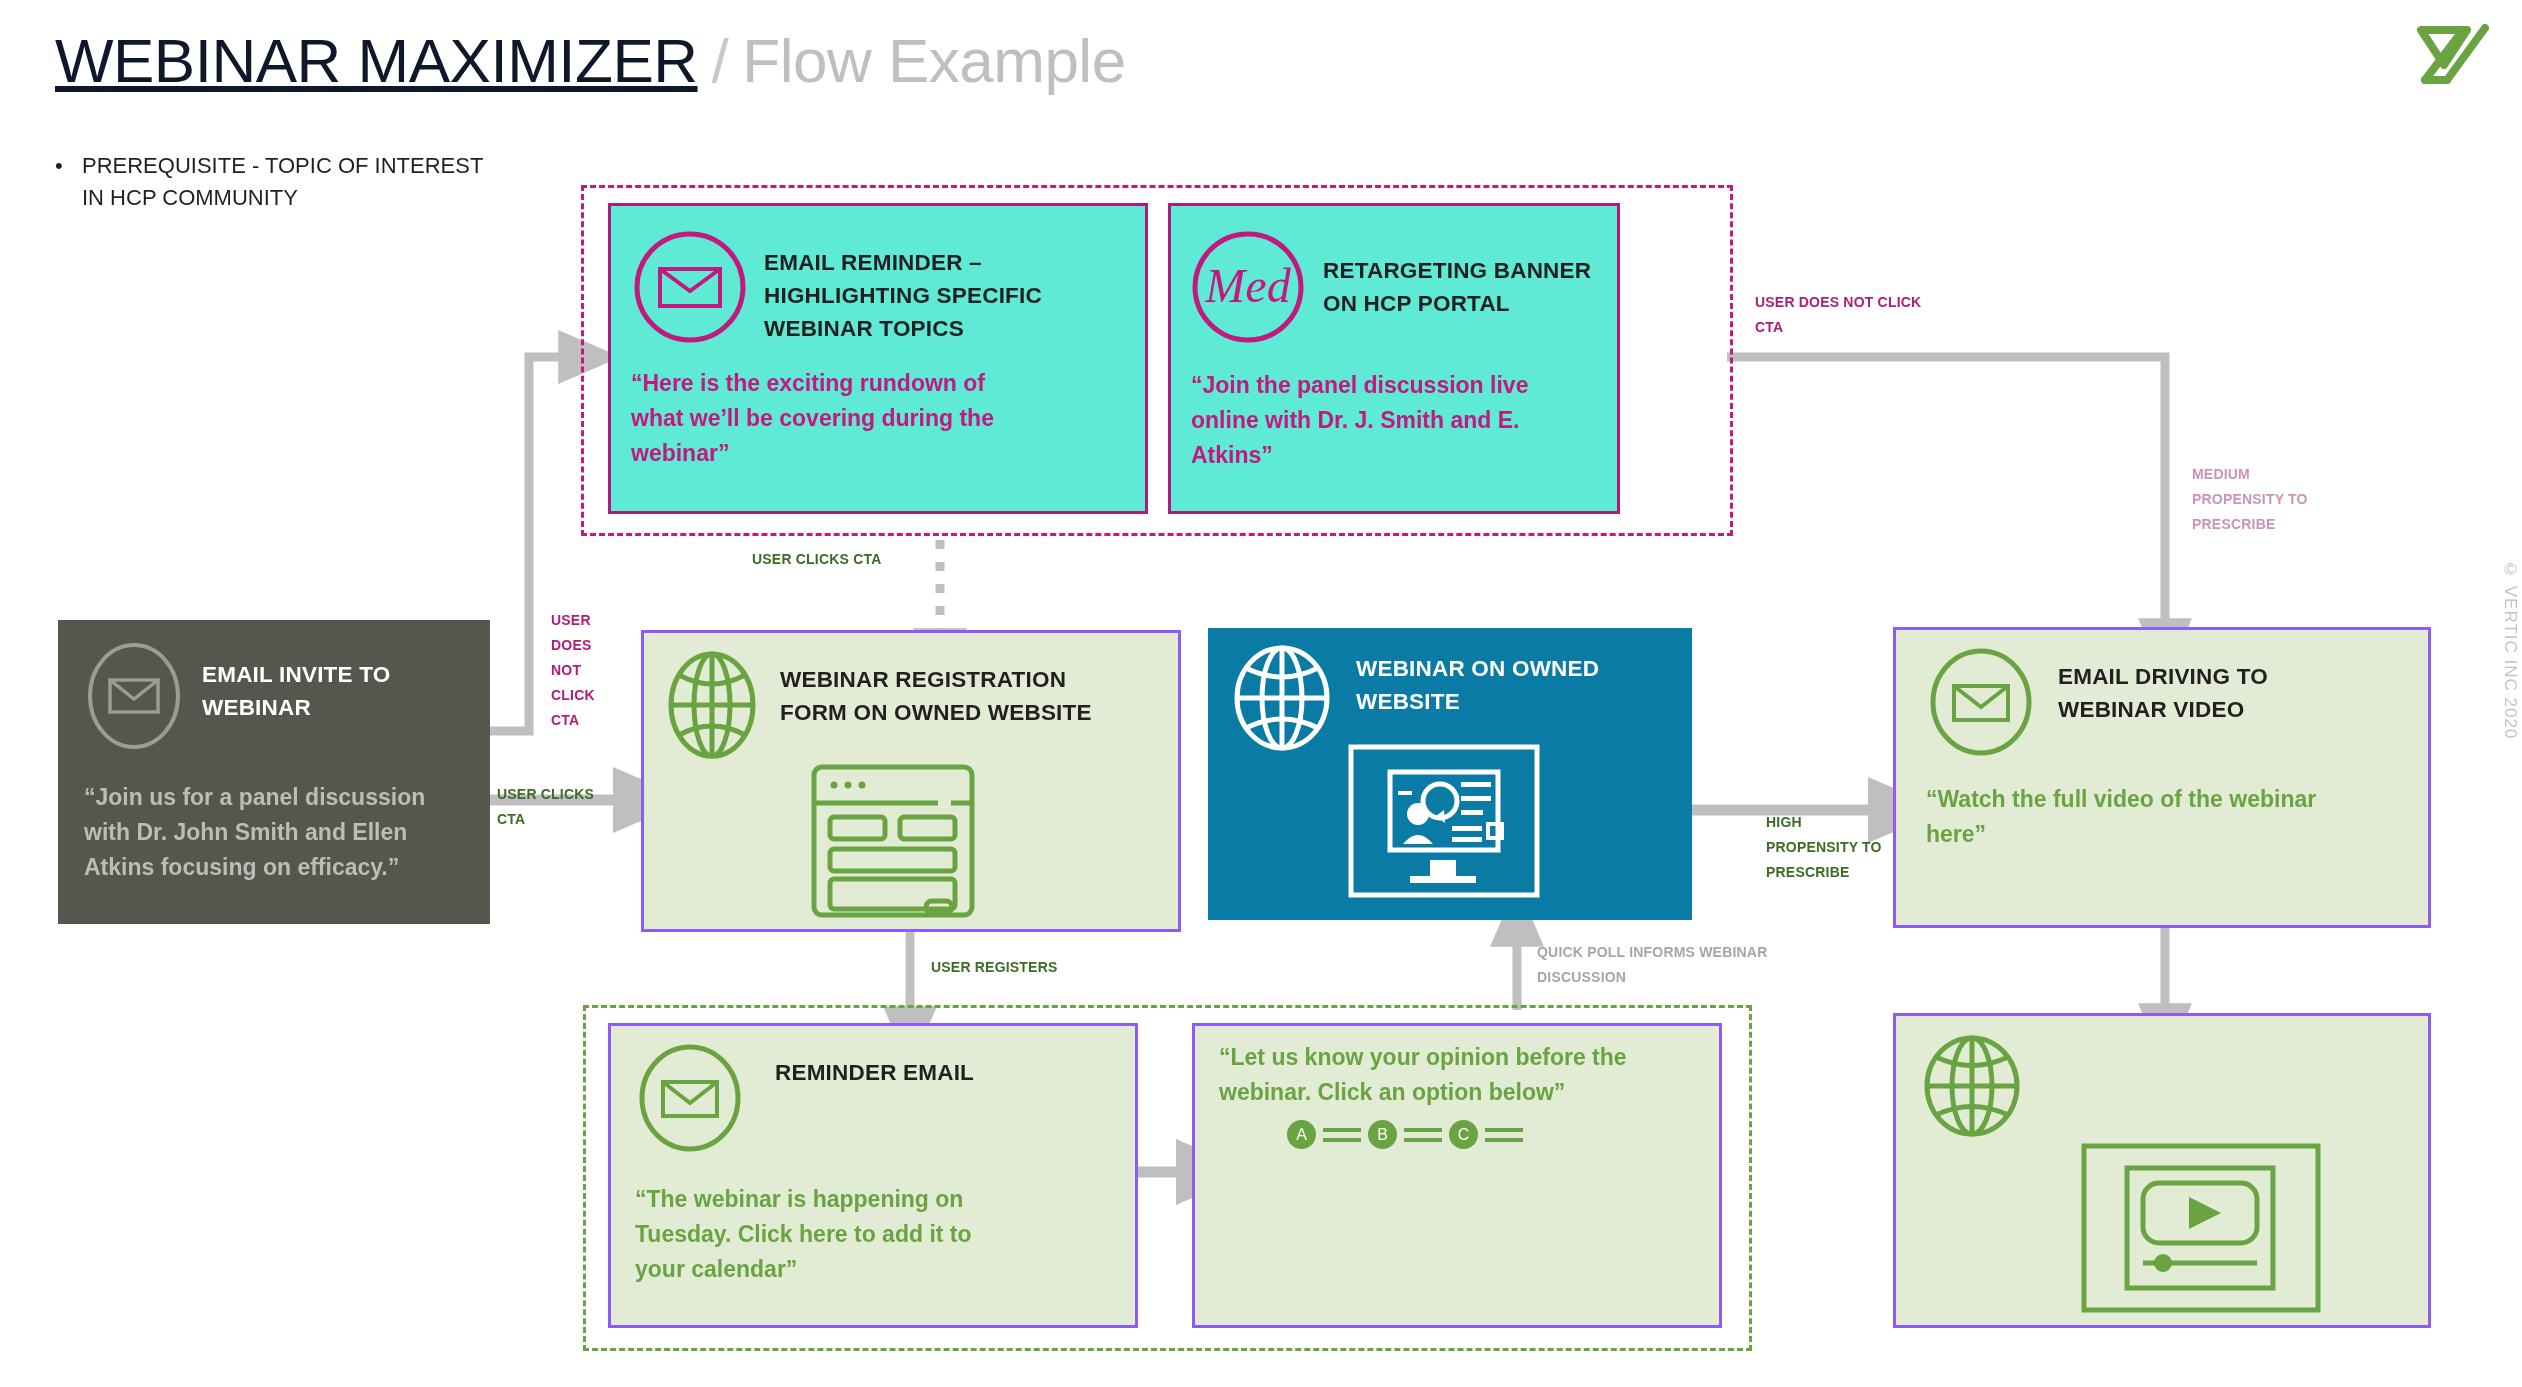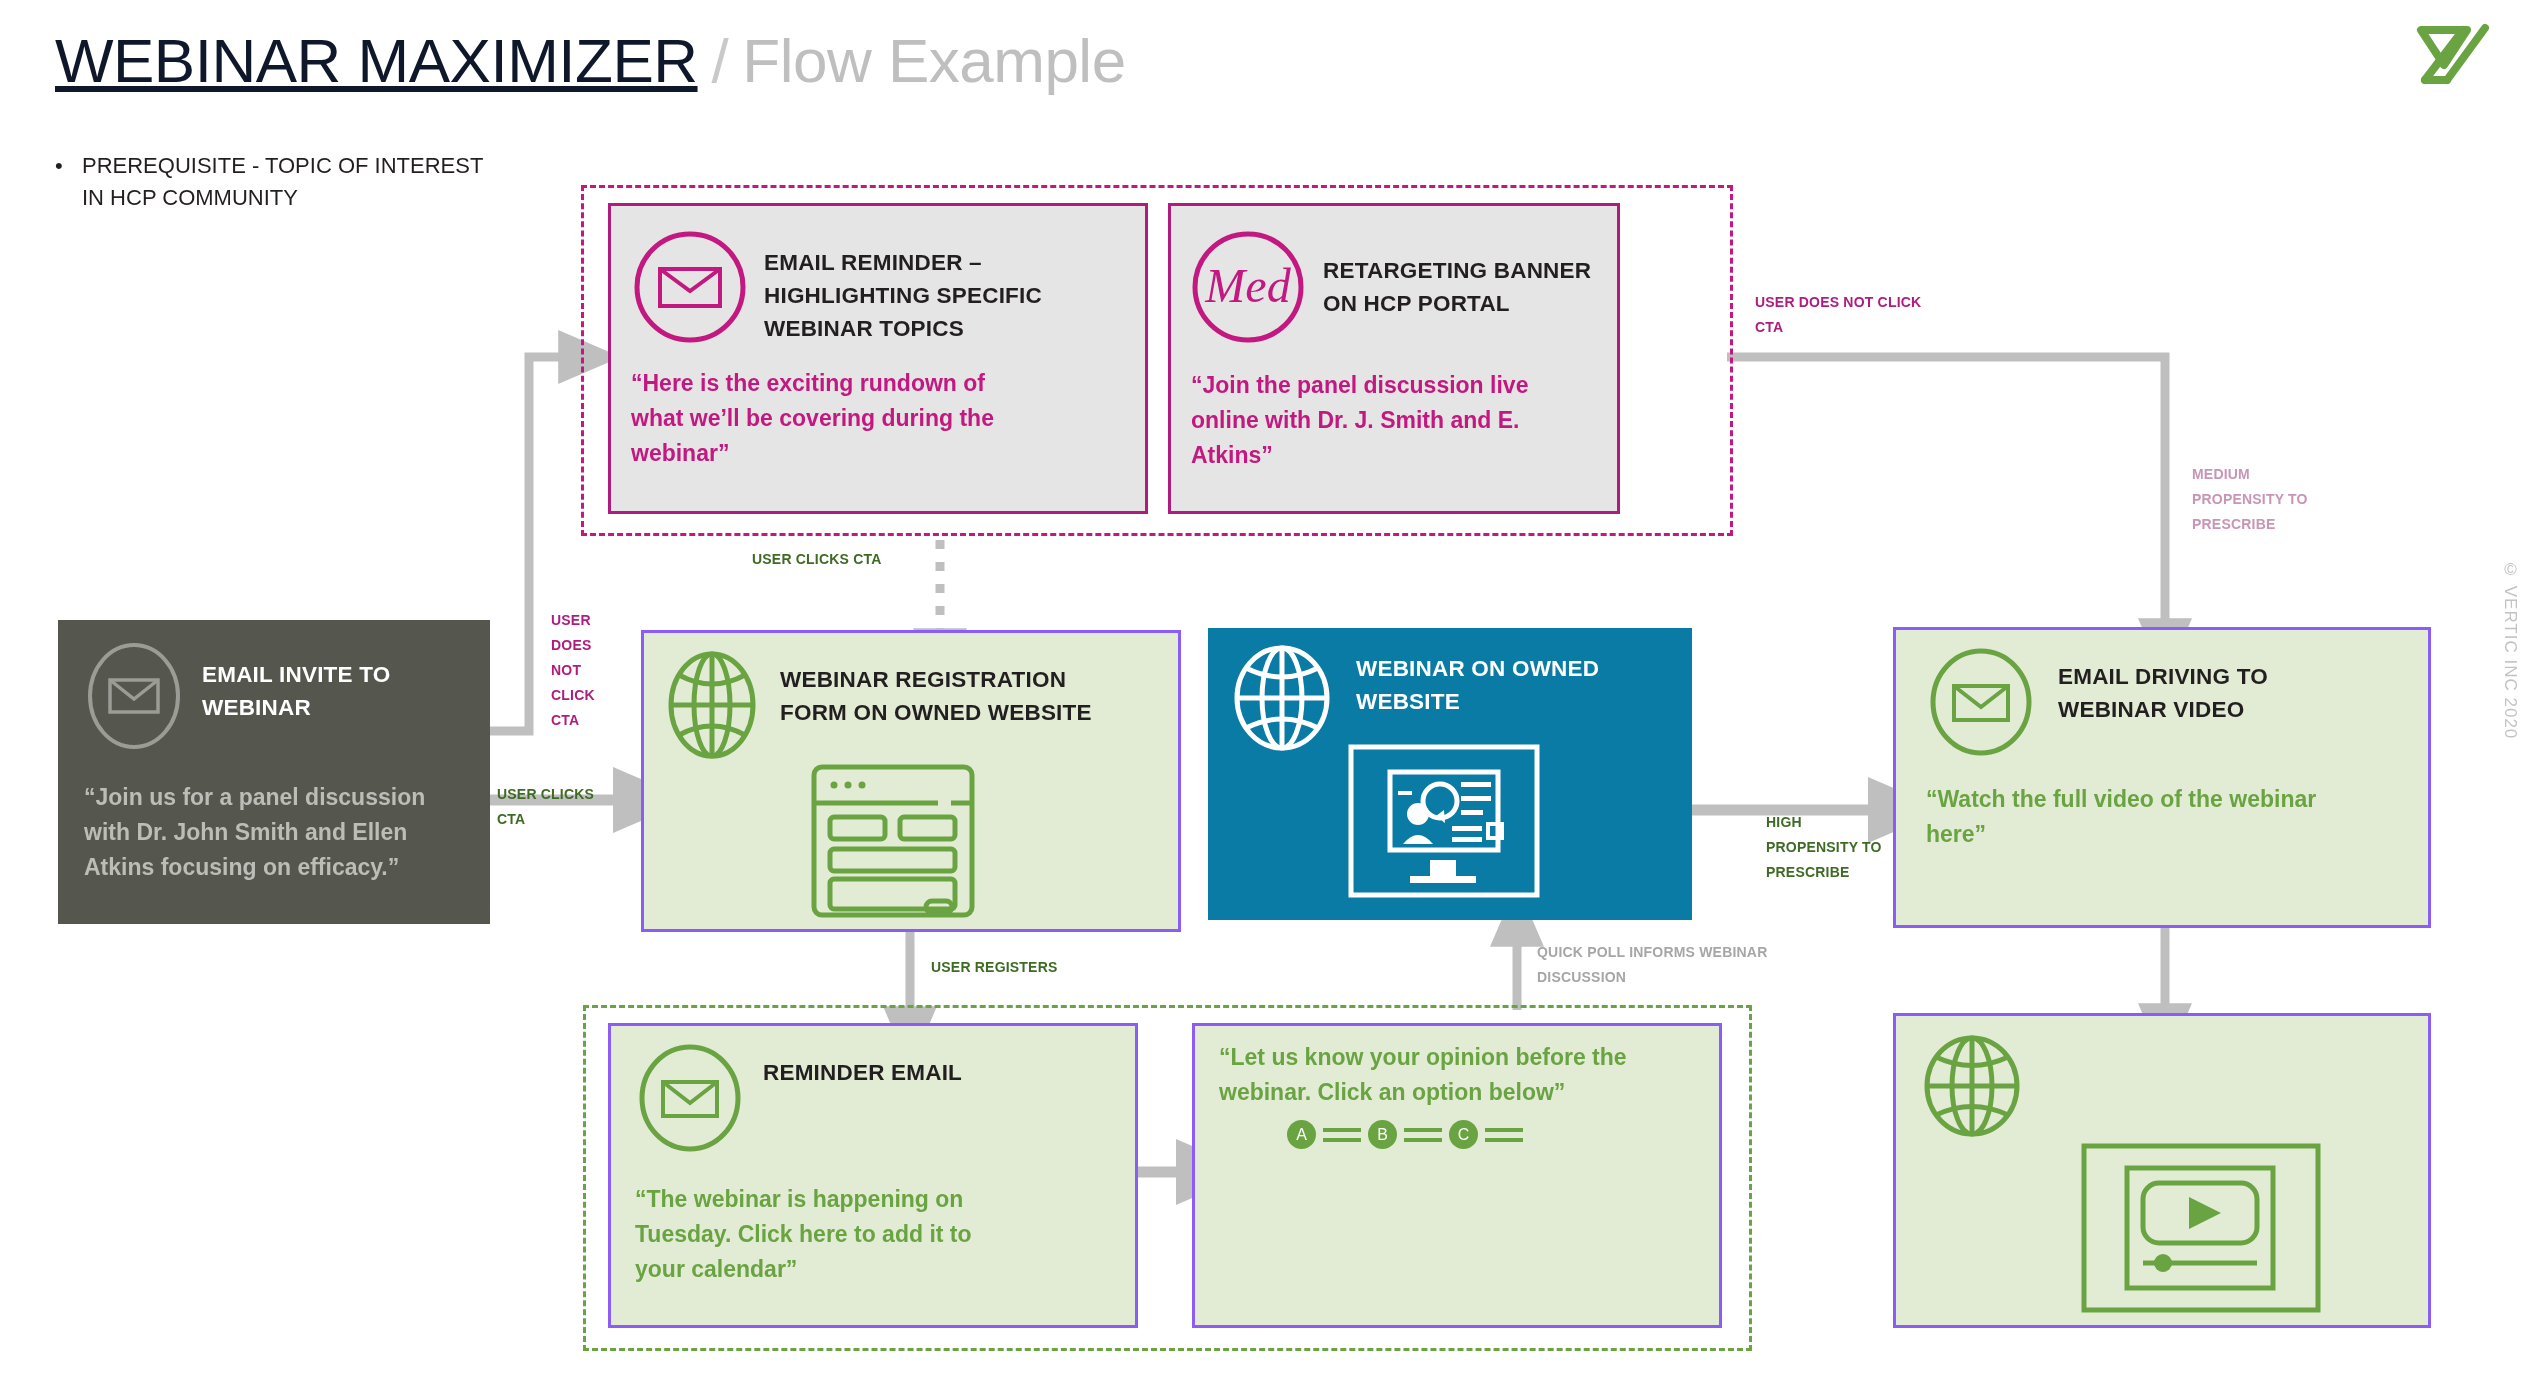--- a/index.html
+++ b/index.html
@@ -24,21 +24,21 @@
 
   
   .card{box-sizing:border-box;}
   .card .hdr{display:flex;align-items:flex-start;}
   .card .icon{flex:0 0 auto;}
   .card .ttl{font-size:22.5px;font-weight:700;line-height:33px;letter-spacing:.2px;}
   .card .quote{font-size:23px;font-weight:700;line-height:35px;}
 
   
   .pink-wrap{border:3px dashed #c2187f;background:transparent;}
-  .pinkcard{background:#e5e5e5;border:3px solid #b01c7e;}
+  .pinkcard{background:#5eead4;border:3px solid #b01c7e;}
   .pinkcard .ttl{color:#231f20;}
   .pinkcard .quote{color:#c2187f;}
 
   
   .greycard{background:#55574f;}
   .greycard .ttl{color:#ffffff;}
   .greycard .quote{color:#bdbdb8;font-weight:700;}
 
   
   .greencard{background:#e2ecd4;border:3px solid #8b5cf6;}
@@ -244,21 +244,21 @@
 
 <div class="abs card greencard" style="left:608px;top:1023px;width:530px;height:305px;">
   <div class="hdr" style="padding:16px 12px 0 24px;">
     <div class="icon">
       <svg width="110" height="112" viewBox="0 0 110 112">
         <ellipse cx="55" cy="56" rx="48" ry="51" fill="none" stroke="#6aa342" stroke-width="5"></ellipse>
         <rect x="28" y="40" width="54" height="34" fill="none" stroke="#6aa342" stroke-width="4"></rect>
         <path d="M28,40 L55,61 L82,40" fill="none" stroke="#6aa342" stroke-width="4"></path>
       </svg>
     </div>
-    <div class="ttl" style="margin-left:18px;margin-top:14px;width:220px;">REMINDER EMAIL</div>
+    <div class="ttl" style="margin-left:30px;margin-top:14px;width:220px;">REMINDER EMAIL</div>
   </div>
   <div class="quote" style="padding:24px 20px 0 24px;width:390px;">“The webinar is happening on Tuesday. Click here to add it to your calendar”</div>
 </div>
 
 <div class="abs card greencard" style="left:1192px;top:1023px;width:530px;height:305px;">
   <div class="quote" style="padding:14px 16px 0 24px;width:460px;">“Let us know your opinion before the webinar. Click an option below”</div>
   <div class="poll-row" style="margin-left:92px;">
     <span class="poll-dot">A</span>
     <span class="poll-lines">
         <i></i>

